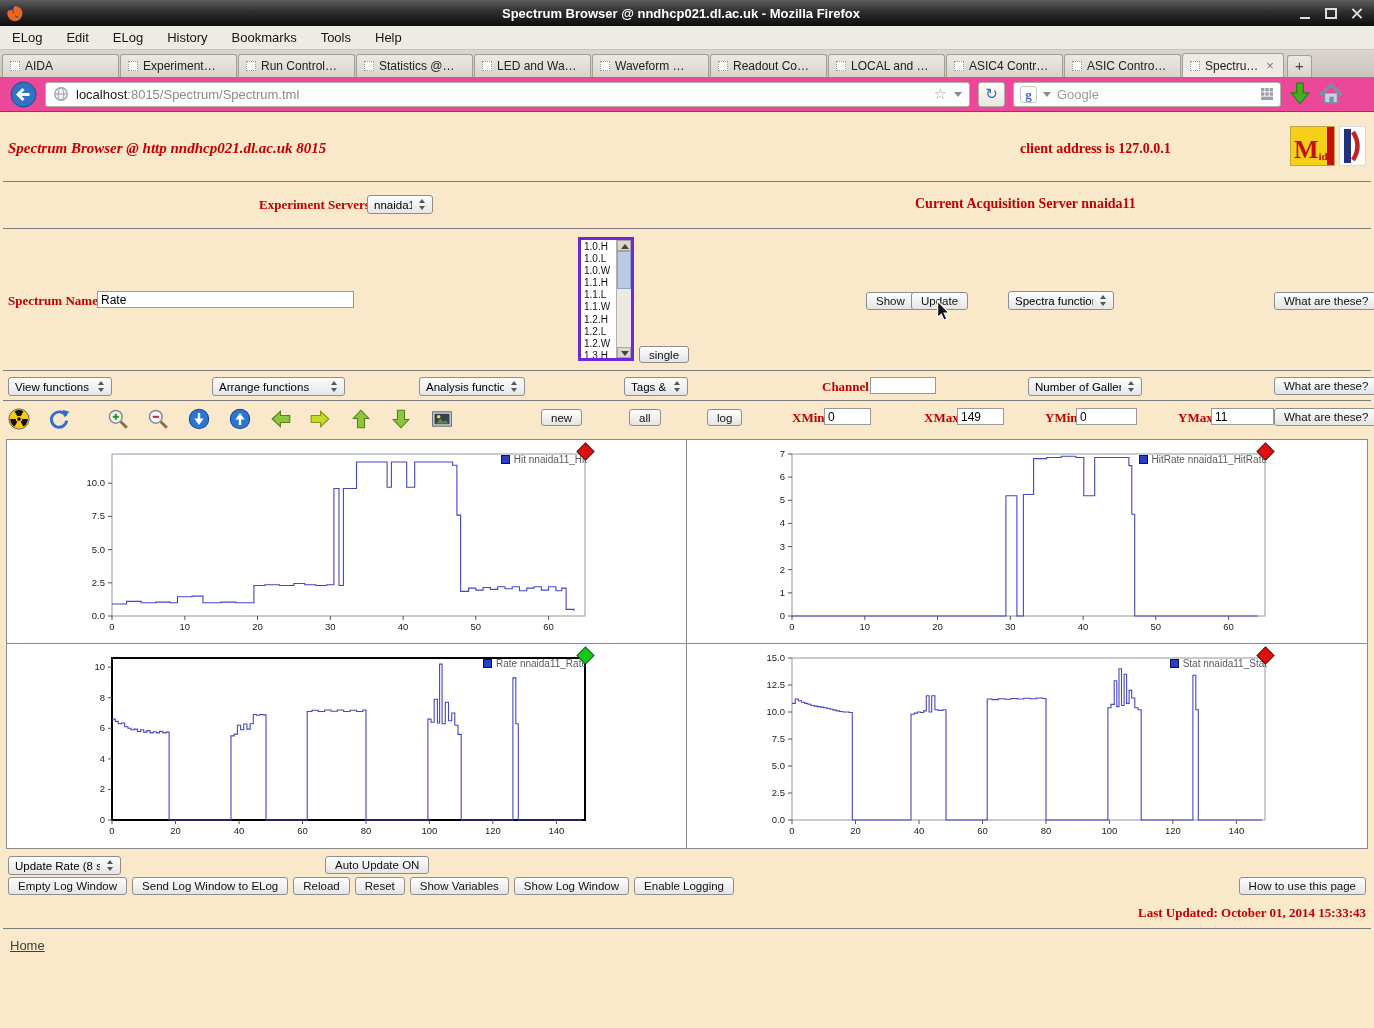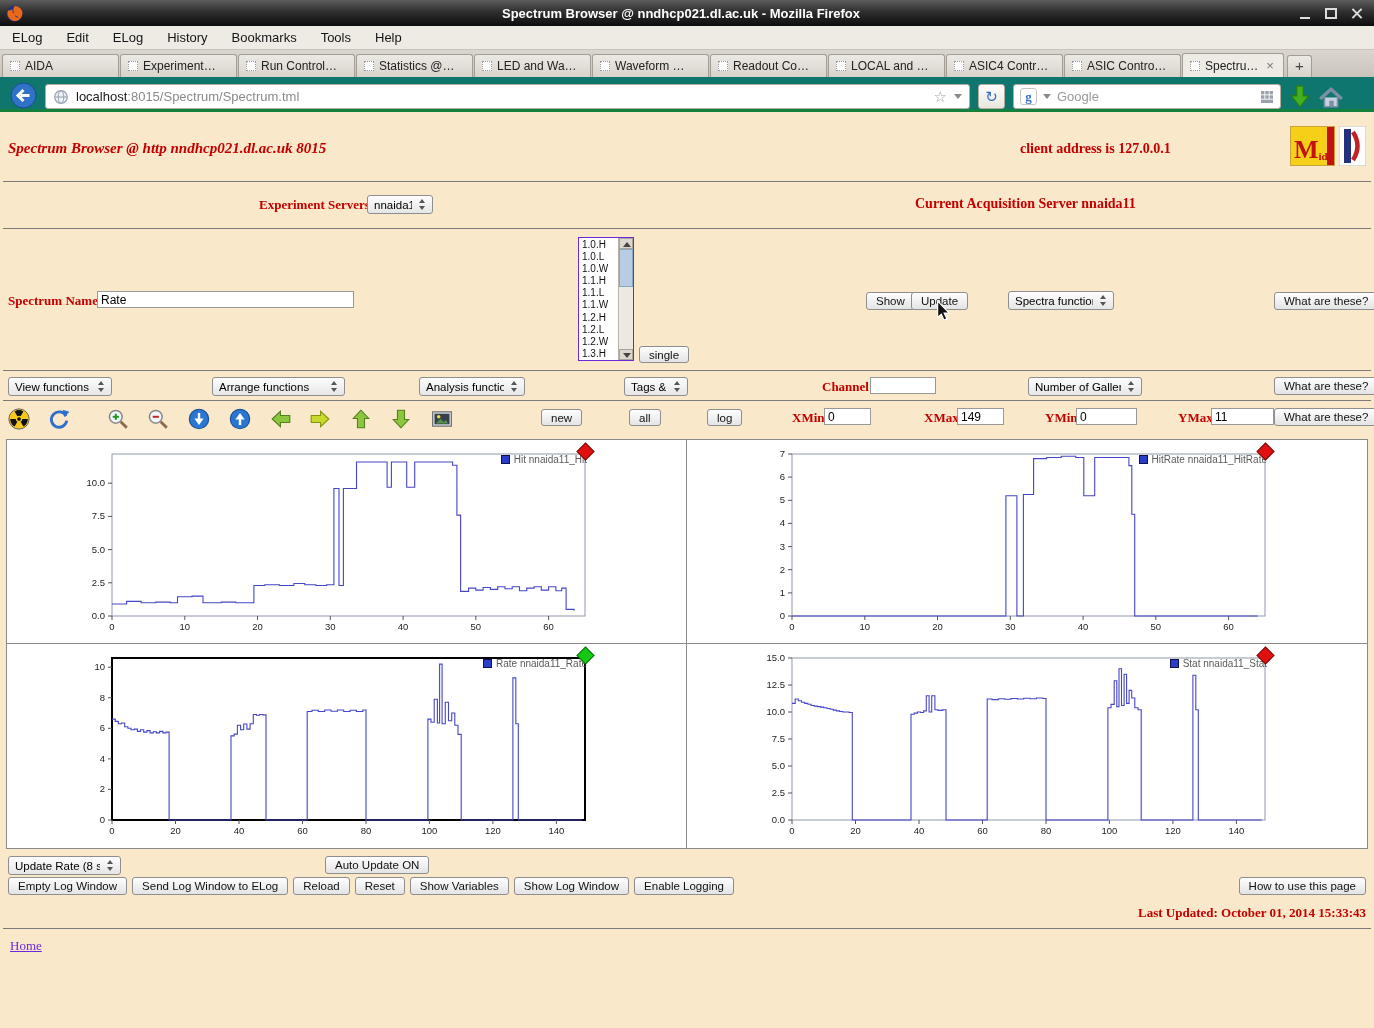--- a/index.html
+++ b/index.html
@@ -22,21 +22,21 @@
   
   .tabbar{height:27px;background:linear-gradient(#dad6cf,#c9c4bc);display:flex;align-items:flex-end;padding:0 2px;}
   .tab{width:117px;height:23px;display:flex;align-items:center;gap:5px;padding:0 7px;margin-right:1px;background:linear-gradient(#ece9e4,#d8d4cc);border:1px solid #a29d95;border-bottom:none;border-radius:3px 3px 0 0;font-size:12px;color:#222;}
   .tab.active{background:#eeebe5;width:102px;height:24px;}
   .tab-label{white-space:nowrap;overflow:hidden;flex:1;}
   .favicon{width:10px;height:10px;border:1px dotted #999;background:#fbfbfb;flex:0 0 auto;}
   .tab-close{width:12px;height:14px;color:#777;font-size:13px;line-height:13px;flex:0 0 auto;text-align:center;}
   .tab-close::before{content:"×";}
   .plus-tab{width:25px;height:22px;margin-left:2px;background:linear-gradient(#ece9e4,#d8d4cc);border:1px solid #a29d95;border-bottom:none;border-radius:3px 3px 0 0;font-size:15px;color:#444;text-align:center;line-height:20px;}
   
-  .navbar{height:35px;background:#0f766e;border-bottom:3px solid #15803d;display:flex;align-items:flex-end;gap:8px;padding:0 10px;}
+  .navbar{height:35px;background:#ec4899;border-bottom:1px solid #15803d;display:flex;align-items:center;gap:8px;padding:0 10px;}
   .urlbox{width:925px;height:25px;background:#fff;border:1px solid #b3ada2;border-radius:3px;display:flex;align-items:center;gap:7px;padding:0 7px;font-size:13px;}
   .url-host{color:#1a1a1a;}
   .url-path{color:#8a8a8a;margin-left:-7px;}
   .url-star{margin-left:auto;color:#a5a5a5;font-size:15px;}
   .caret-down{width:0;height:0;border-left:4px solid transparent;border-right:4px solid transparent;border-top:5px solid #8a8a8a;}
   .reloadbtn{width:27px;height:25px;border:1px solid #b3ada2;border-radius:3px;background:linear-gradient(#fdfdfc,#e9e6e0);display:flex;align-items:center;justify-content:center;color:#3a6fb0;font-size:15px;}
   .searchbox{width:268px;height:25px;background:#fff;border:1px solid #b3ada2;border-radius:3px;display:flex;align-items:center;gap:6px;padding:0 6px;font-size:13px;}
   .search-label{color:#9a9a9a;}
   .nav-icon{display:flex;align-items:center;}
   
@@ -47,21 +47,21 @@
   .big-red{font-size:14px;}
   .lab{font-size:13px;}
   .btn{display:inline-flex;align-items:center;justify-content:center;height:18px;padding:0 9px;font-size:11.5px;color:#111;background:linear-gradient(#fefefe,#e4e4e4);border:1px solid #8e8e8e;border-radius:3px;white-space:nowrap;text-align:right;}
   .tinput{height:17px;border:1px solid #999;background:#fff;font-size:12px;padding:0 3px;font-family:"Liberation Sans",sans-serif;}
   .selectc{display:inline-flex;align-items:center;height:19px;padding:0 6px;gap:7px;background:linear-gradient(#fdfdfd,#e6e6e6);border:1px solid #8e8e8e;border-radius:3px;font-size:11.5px;white-space:nowrap;}
   .selectc .sel-label{flex:1;overflow:hidden;}
   .updown{width:7px;height:11px;position:relative;flex:0 0 auto;}
   .updown::before{content:"";position:absolute;top:0;left:0;border-left:3.5px solid transparent;border-right:3.5px solid transparent;border-bottom:4.5px solid #555;}
   .updown::after{content:"";position:absolute;bottom:0;left:0;border-left:3.5px solid transparent;border-right:3.5px solid transparent;border-top:4.5px solid #555;}
   
-  .listbox{position:absolute;left:578px;top:125px;width:56px;height:124px;background:#fff;border:1px solid #6d28d9;display:flex;}
+  .listbox{position:absolute;left:578px;top:125px;width:56px;height:124px;background:#fff;border:3px solid #6d28d9;display:flex;}
   .lb-items{flex:1;overflow:hidden;font-size:10px;color:#111;padding-top:1px;}
   .lb-item{line-height:12.1px;padding-left:3px;white-space:nowrap;}
   .lb-sb{width:15px;display:flex;flex-direction:column;background:#ece9e3;border-left:1px solid #b5b0a8;}
   .lb-btn{height:11px;background:#dcd8d0;border:1px solid #a9a49c;position:relative;}
   .lb-btn::after{content:"";position:absolute;left:3px;}
   .lb-up::after{top:3px;border-left:4px solid transparent;border-right:4px solid transparent;border-bottom:5px solid #444;}
   .lb-down::after{top:3px;border-left:4px solid transparent;border-right:4px solid transparent;border-top:5px solid #444;}
   .lb-track{flex:1;position:relative;}
   .lb-thumb{position:absolute;top:0;left:0;right:0;height:38px;background:#b8cce4;border:1px solid #8aa6c8;}
   
@@ -74,21 +74,21 @@
   .lg-sq{width:9px;height:9px;background:#2b3cc8;border:1px solid #10124a;}
   .diamond{position:absolute;top:5px;right:95px;width:13px;height:13px;transform:rotate(45deg);border:1px solid rgba(0,0,0,.45);}
   
   .midas-logo{position:absolute;left:1290px;top:14px;width:45px;height:40px;background:#f6d018;border:1px solid #c8a23a;display:flex;align-items:flex-end;padding:2px 9px 3px 3px;overflow:hidden;}
   .midas-M{font-family:"Liberation Serif",serif;font-weight:bold;font-size:26px;line-height:24px;color:#c41010;}
   .midas-rest{font-family:"Liberation Serif",serif;font-weight:bold;font-size:11px;color:#c41010;}
   .midas-stripe{position:absolute;right:0;top:0;bottom:0;width:7px;background:#c41010;}
   .partner-logo{position:absolute;left:1339px;top:14px;}
   .cursor{position:absolute;left:936px;top:188px;z-index:5;pointer-events:none;}
   .footer-btns{position:absolute;left:8px;top:765px;display:flex;gap:5px;}
-  .home-link{color:#6d28d9;text-decoration:underline;font-size:13px;font-family:Liberation Serif, serif;}
+  .home-link{color:#404040;text-decoration:underline;font-size:13px;font-family:Liberation Sans, sans-serif;}
 </style>
 </head>
 <body>
 
 <div class="titlebar">
   <span class="fx-icon">
     <svg width="17" height="17" viewBox="0 0 17 17">
         <circle cx="8.5" cy="8.5" r="8" fill="#23307a"></circle>
         <path d="M8.5 1 A7.5 7.5 0 1 1 2.2 5.2 C4.2 6.2 5.2 4.2 6.7 4.7 C5.7 6.2 7.2 9.2 9.7 9.2 C8.2 10.7 10.2 13.2 12.7 12.2 A7.5 7.5 0 0 1 8.5 1 Z" fill="#e8681d"></path>
       </svg>

